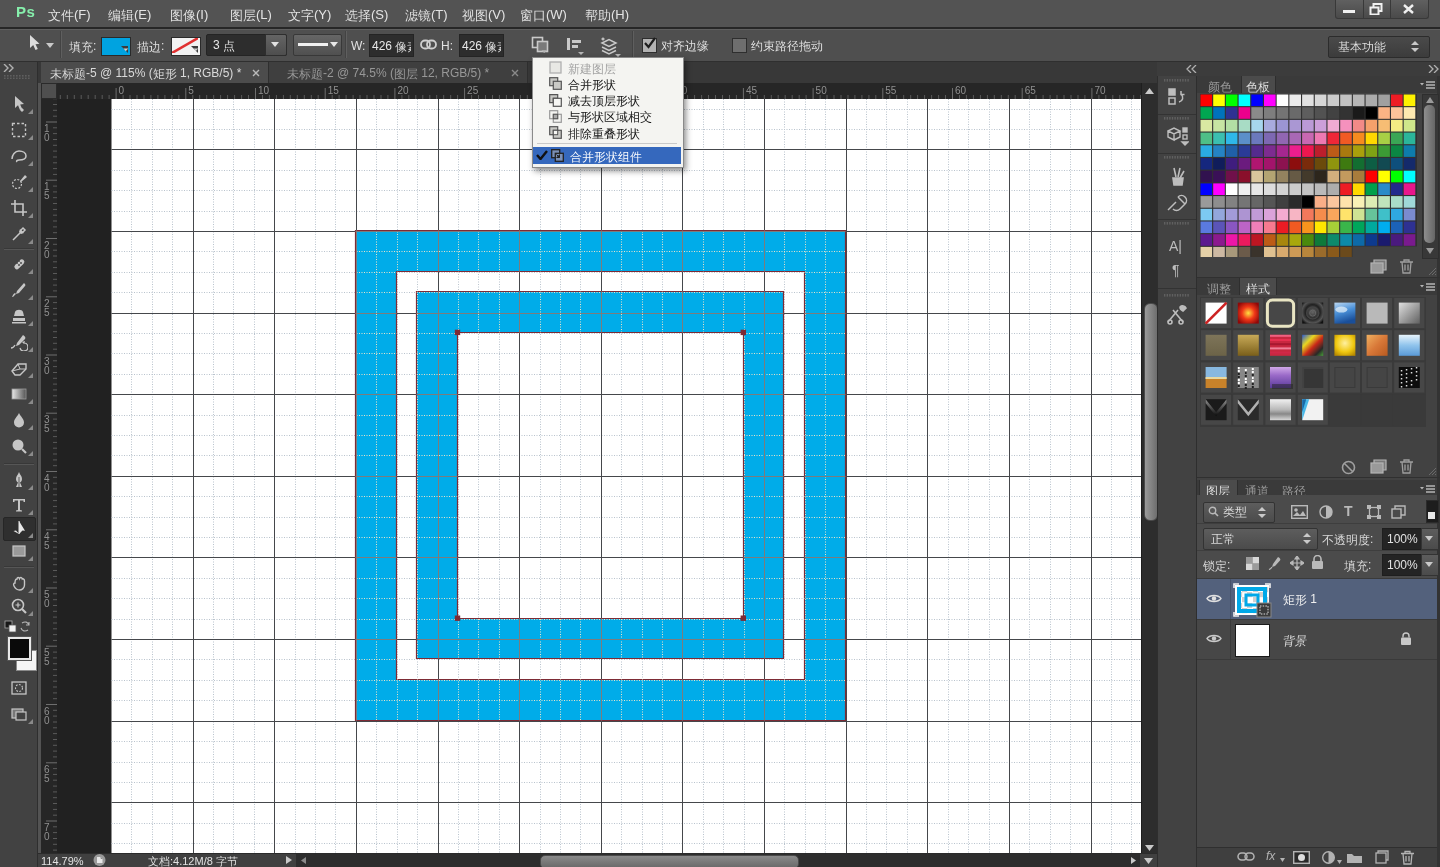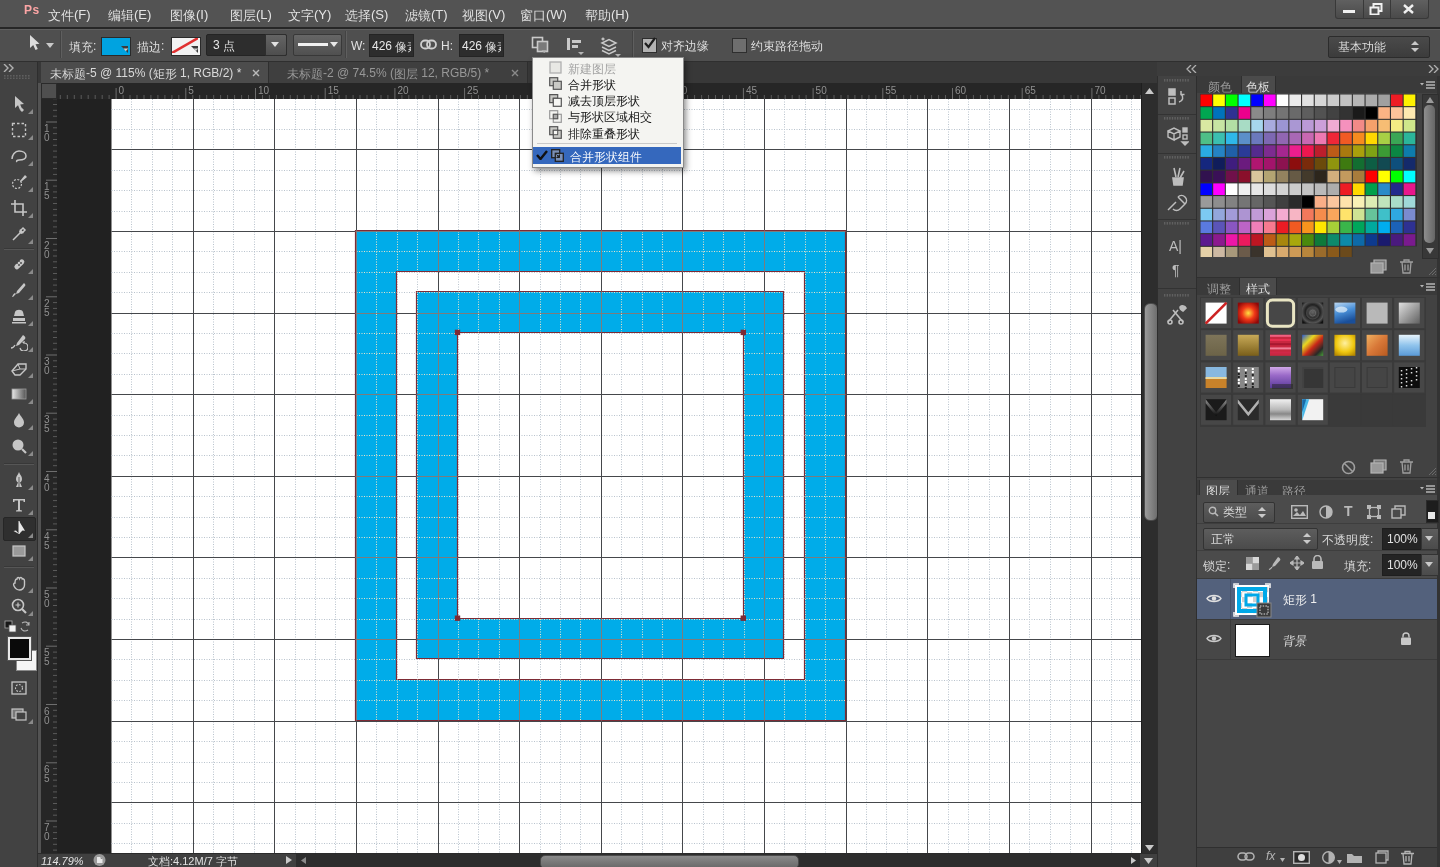--- a/index.html
+++ b/index.html
@@ -3,21 +3,21 @@
 html,body{margin:0;padding:0}
 body{font-family:"Liberation Sans",sans-serif;width:1440px;height:867px;overflow:hidden;background:#535353}
 #page{position:relative;width:1440px;height:867px}
 .a{position:absolute}
 .fx{display:flex;align-items:center;white-space:pre}
 .fx svg{display:block;margin-top:1px}
 svg{shape-rendering:auto}
 </style></head><body>
 <div id="page">
     <div class="a" style="left:0px;top:0px;width:1440px;height:28px;background:#535353;"></div>
-    <div class="a" style="left:24px;top:3px;font-size:12px;font-weight:bold;color:#fca5a5;letter-spacing:0.5px">Ps</div>
+    <div class="a" style="left:16px;top:3px;font-size:15px;font-weight:bold;color:#86efac;letter-spacing:0.5px">Ps</div>
     <div class="a fx" style="left:48px;top:7px;font-size:13px;color:#e4e4e4;"><svg width="26" height="13" viewBox="0 0 26 13" style="overflow:visible">
         <g fill="#e4e4e4">
           <use href="#u6587" transform="translate(0.0,10.92) scale(0.10156,-0.10156)"></use>
           <use href="#u4ef6" transform="translate(13.0,10.92) scale(0.10156,-0.10156)"></use>
         </g>
       </svg><span>(F)</span></div>
     <div class="a fx" style="left:108px;top:7px;font-size:13px;color:#e4e4e4;"><svg width="26" height="13" viewBox="0 0 26 13" style="overflow:visible">
         <g fill="#e4e4e4">
           <use href="#u7f16" transform="translate(0.0,10.92) scale(0.10156,-0.10156)"></use>
           <use href="#u8f91" transform="translate(13.0,10.92) scale(0.10156,-0.10156)"></use>
@@ -253,21 +253,21 @@
         <g fill="#dadada">
           <use href="#u672a" transform="translate(0.0,10.08) scale(0.09375,-0.09375)"></use>
           <use href="#u6807" transform="translate(12.0,10.08) scale(0.09375,-0.09375)"></use>
           <use href="#u9898" transform="translate(24.0,10.08) scale(0.09375,-0.09375)"></use>
         </g>
       </svg><span>-5 @ 115% (</span><svg width="24" height="12" viewBox="0 0 24 12" style="overflow:visible">
         <g fill="#dadada">
           <use href="#u77e9" transform="translate(0.0,10.08) scale(0.09375,-0.09375)"></use>
           <use href="#u5f62" transform="translate(12.0,10.08) scale(0.09375,-0.09375)"></use>
         </g>
-      </svg><span> 1, RGB/2) *</span></div>
+      </svg><span> 1, RGB/5) *</span></div>
     <svg class="a" style="left:252px;top:69px" width="8" height="8">
       <path d="M1 1 L7 7 M7 1 L1 7" stroke="#b9b9b9" stroke-width="1.4"></path>
     </svg>
     <div class="a" style="left:269px;top:62px;width:259px;height:21px;background:#3f3f3f;border-right:1px solid #2f2f2f;box-sizing:border-box;"></div>
     <div class="a fx" style="left:287px;top:66px;font-size:12px;color:#989898;align-items:center;"><svg width="36" height="12" viewBox="0 0 36 12" style="overflow:visible">
         <g fill="#989898">
           <use href="#u672a" transform="translate(0.0,10.08) scale(0.09375,-0.09375)"></use>
           <use href="#u6807" transform="translate(12.0,10.08) scale(0.09375,-0.09375)"></use>
           <use href="#u9898" transform="translate(24.0,10.08) scale(0.09375,-0.09375)"></use>
         </g>
@@ -808,32 +808,32 @@
     </svg>
     <div class="a" style="left:1141px;top:83px;width:17px;height:784px;background:#2d2d2d;border-left:1px solid #1e1e1e;box-sizing:border-box;"></div>
     <svg class="a" style="left:1145px;top:88px" width="9" height="6">
       <path d="M4.5 0 L9 6 L0 6 Z" fill="#c9c9c9"></path>
     </svg>
     <svg class="a" style="left:1145px;top:845px" width="9" height="6">
       <path d="M0 0 L9 0 L4.5 6 Z" fill="#c9c9c9"></path>
     </svg>
     <div class="a" style="left:1143.5px;top:303px;width:12px;height:216px;background:linear-gradient(90deg,#9a9a9a,#6e6e6e);border-radius:6px;border:1px solid #4a4a4a;"></div>
     <div class="a" style="left:38px;top:853px;width:1122px;height:14px;background:#404040;border-top:1px solid #2b2b2b;box-sizing:border-box;"></div>
-    <div class="a fx" style="left:41px;top:855px;font-size:11px;color:#e2e2e2;font-style:italic;"><span>114.79%</span></div>
+    <div class="a fx" style="left:41px;top:855px;font-size:11px;color:#e2e2e2;"><span>114.79%</span></div>
     <svg class="a" style="left:93px;top:854px" width="13" height="12">
       <circle cx="6.5" cy="6" r="6" fill="#9a9a9a"></circle>
       <path d="M4 3 L8 3 L9.5 4.5 L9.5 9 L4 9 Z" fill="#e8e8e8"></path>
       <path d="M8 3 L8 4.5 L9.5 4.5" fill="none" stroke="#777" stroke-width="0.8"></path>
     </svg>
     <div class="a fx" style="left:148px;top:855px;font-size:11px;color:#e2e2e2;"><svg width="22" height="11" viewBox="0 0 22 11" style="overflow:visible">
         <g fill="#e2e2e2">
           <use href="#u6587" transform="translate(0.0,9.24) scale(0.08594,-0.08594)"></use>
           <use href="#u6863" transform="translate(11.0,9.24) scale(0.08594,-0.08594)"></use>
         </g>
-      </svg><span>:4.12M/7 </span><svg width="22" height="11" viewBox="0 0 22 11" style="overflow:visible">
+      </svg><span>:4.12M/8 </span><svg width="22" height="11" viewBox="0 0 22 11" style="overflow:visible">
         <g fill="#e2e2e2">
           <use href="#u5b57" transform="translate(0.0,9.24) scale(0.08594,-0.08594)"></use>
           <use href="#u8282" transform="translate(11.0,9.24) scale(0.08594,-0.08594)"></use>
         </g>
       </svg></div>
     <svg class="a" style="left:286px;top:856px" width="6" height="8">
       <path d="M0 0 L6 4 L0 8 Z" fill="#c9c9c9"></path>
     </svg>
     <div class="a" style="left:296px;top:854px;width:844px;height:13px;background:#2d2d2d;"></div>
     <svg class="a" style="left:301px;top:857px" width="5" height="7">

